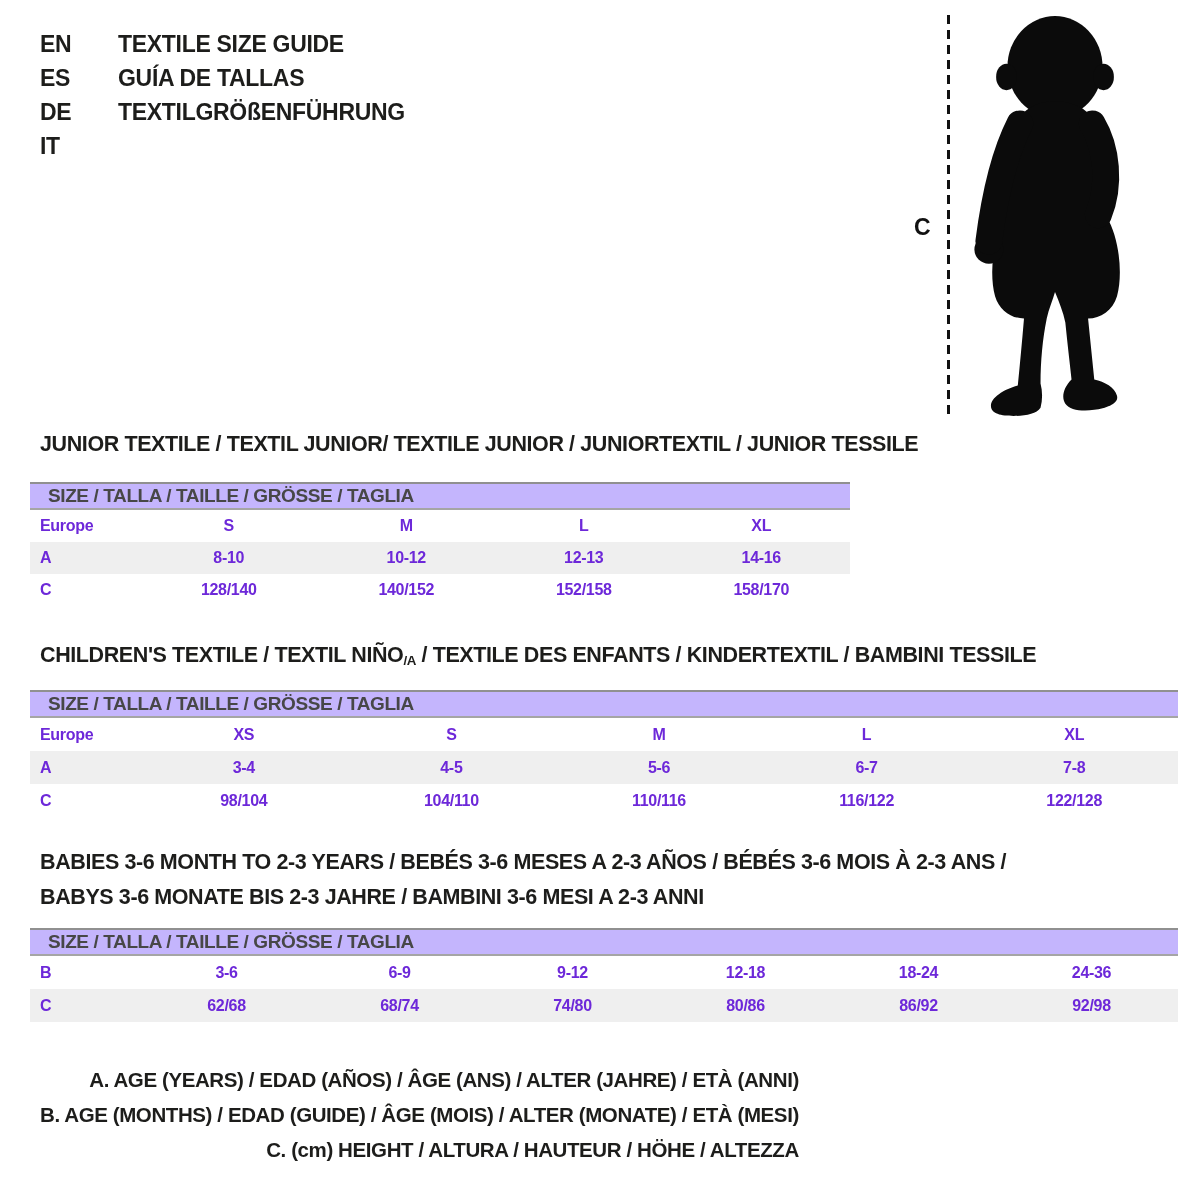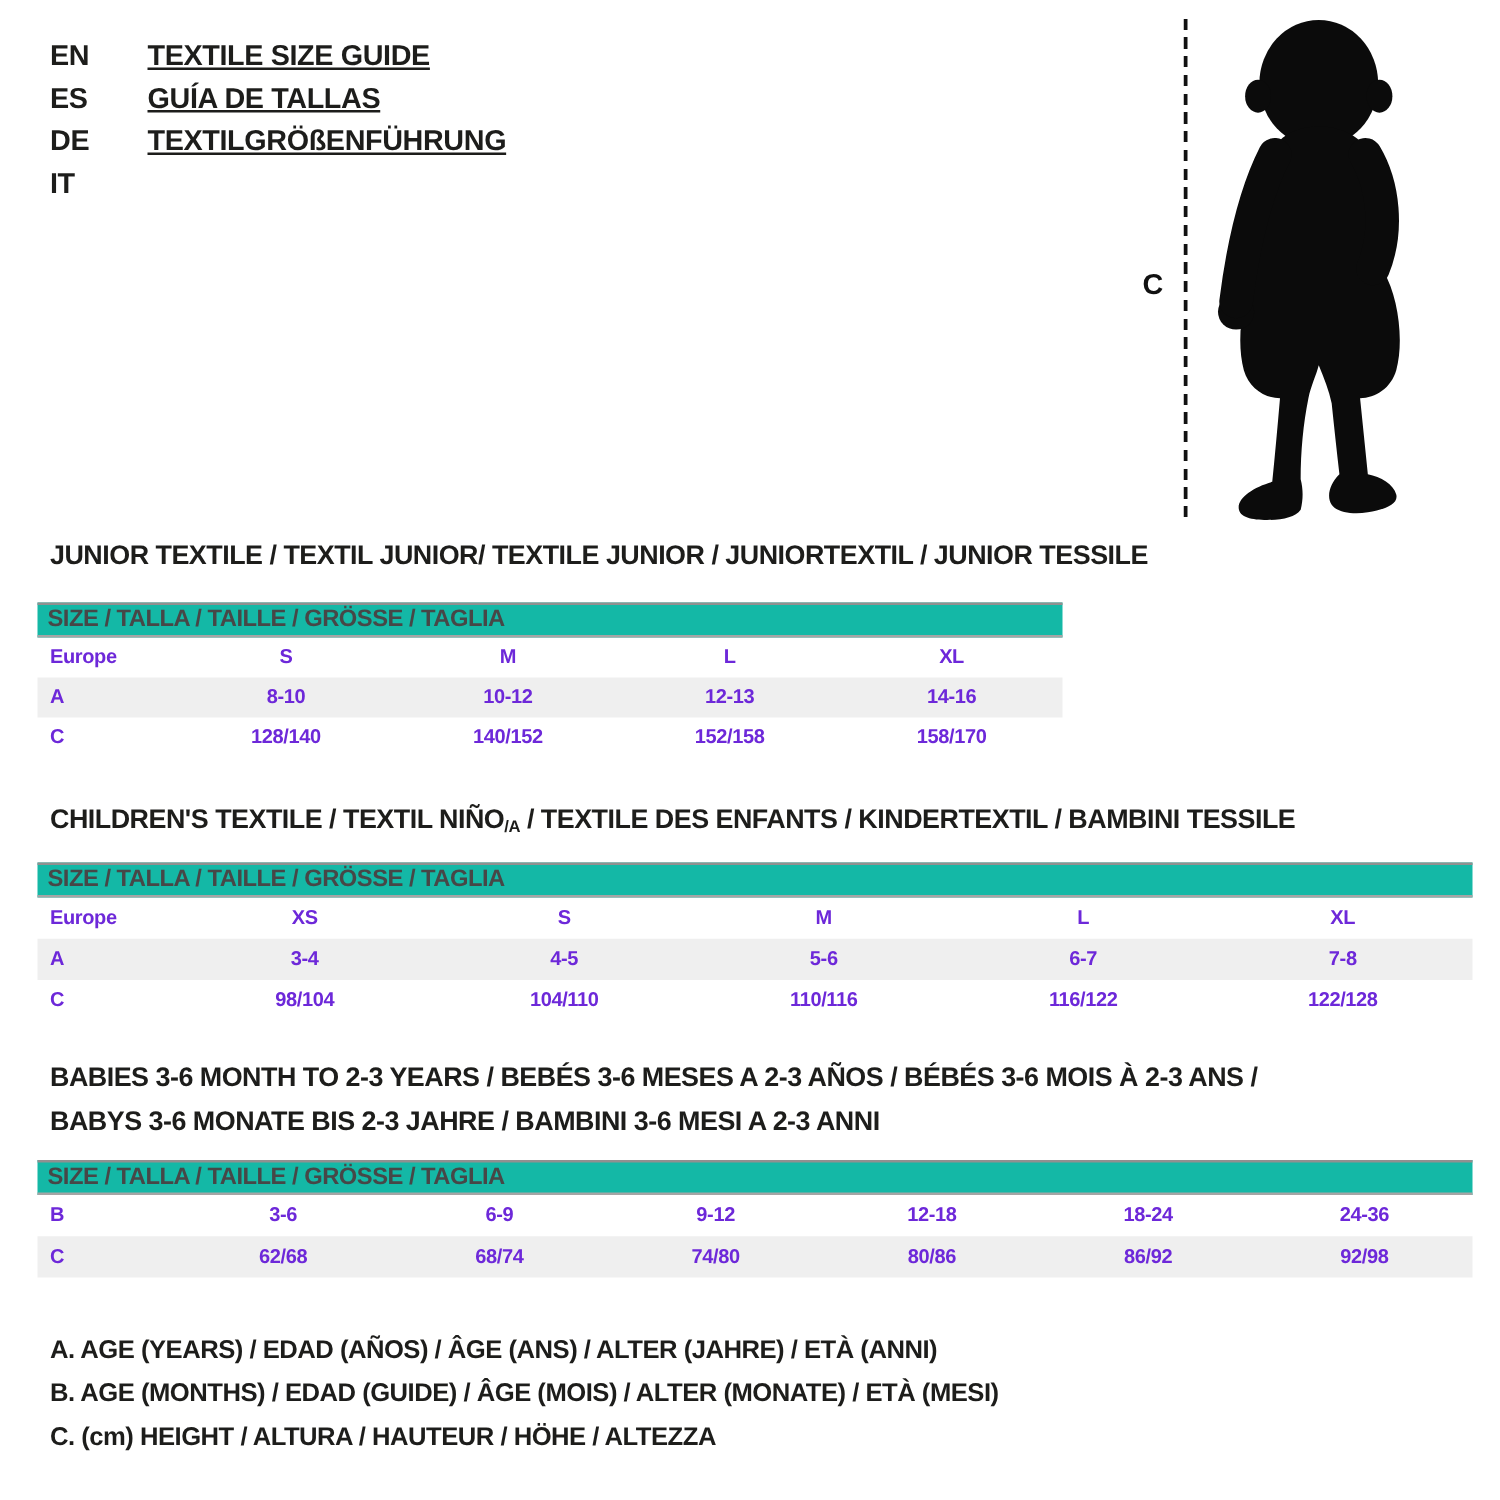--- a/index.html
+++ b/index.html
@@ -11,21 +11,21 @@
     font-weight:700;
     color:#1d1d1b;
     letter-spacing:-0.3px;
     overflow:hidden;
   }
 
   
   .langs { position:absolute; left:40px; top:27px; }
   .lang-row { display:flex; height:34px; align-items:center; font-size:23px; }
   .lang-code { width:78px; }
-  .lang-label { white-space:nowrap;text-decoration:underline; }
+  .lang-label { white-space:nowrap; }
 
   
   .height-line {
     position:absolute; left:947px; top:15px; width:3px; height:402px;
     background:repeating-linear-gradient(to bottom, #111 0 9px, transparent 9px 15px);
   }
   .height-label { position:absolute; left:914px; top:214px; font-size:23px; color:#111; }
   .toddler { position:absolute; left:962px; top:14px; width:186px; height:406px; }
 
   
@@ -35,36 +35,36 @@
   .babies-title   { top:845px; line-height:35px; }
   .sub-a { font-size:0.62em; vertical-align:-0.25em; }
 
   
   .size-table { position:absolute; left:30px; }
   .junior-table   { top:482px; width:820px;  }
   .children-table { top:690px; width:1148px; }
   .babies-table   { top:928px; width:1148px; }
 
   .size-bar {
-    height:28px; background:#14b8a6;
+    height:28px; background:#c4b5fd;
     border-top:2px solid #909090; border-bottom:2px solid #a5a5a5;
     color:#474747; font-size:19px; line-height:24px;
-    padding-left:8px; letter-spacing:-0.4px; white-space:nowrap;
+    padding-left:18px; letter-spacing:-0.4px; white-space:nowrap;
   }
   .row { display:grid; align-items:center; font-size:16px; color:#6d28d9; }
   .junior-table .row   { height:32px; grid-template-columns:110px repeat(4,1fr); }
   .children-table .row { height:33px; grid-template-columns:110px repeat(5,1fr); }
   .babies-table .row   { height:33px; grid-template-columns:110px repeat(6,1fr); }
   .row.shaded { background:#efefef; }
   .row-label { padding-left:10px; }
   .cell { text-align:center; }
 
   
   .footnotes { position:absolute; left:40px; top:1062px; font-size:20.5px; line-height:35px; letter-spacing:-0.4px; }
-  .footnote { white-space:nowrap; }
+  .footnote { white-space:nowrap;text-align:right; }
 </style>
 </head>
 <body>
 
 <div class="langs">
   <div class="lang-row">
     <span class="lang-code">EN</span>
     <span class="lang-label">TEXTILE SIZE GUIDE</span>
   </div>
   <div class="lang-row">

